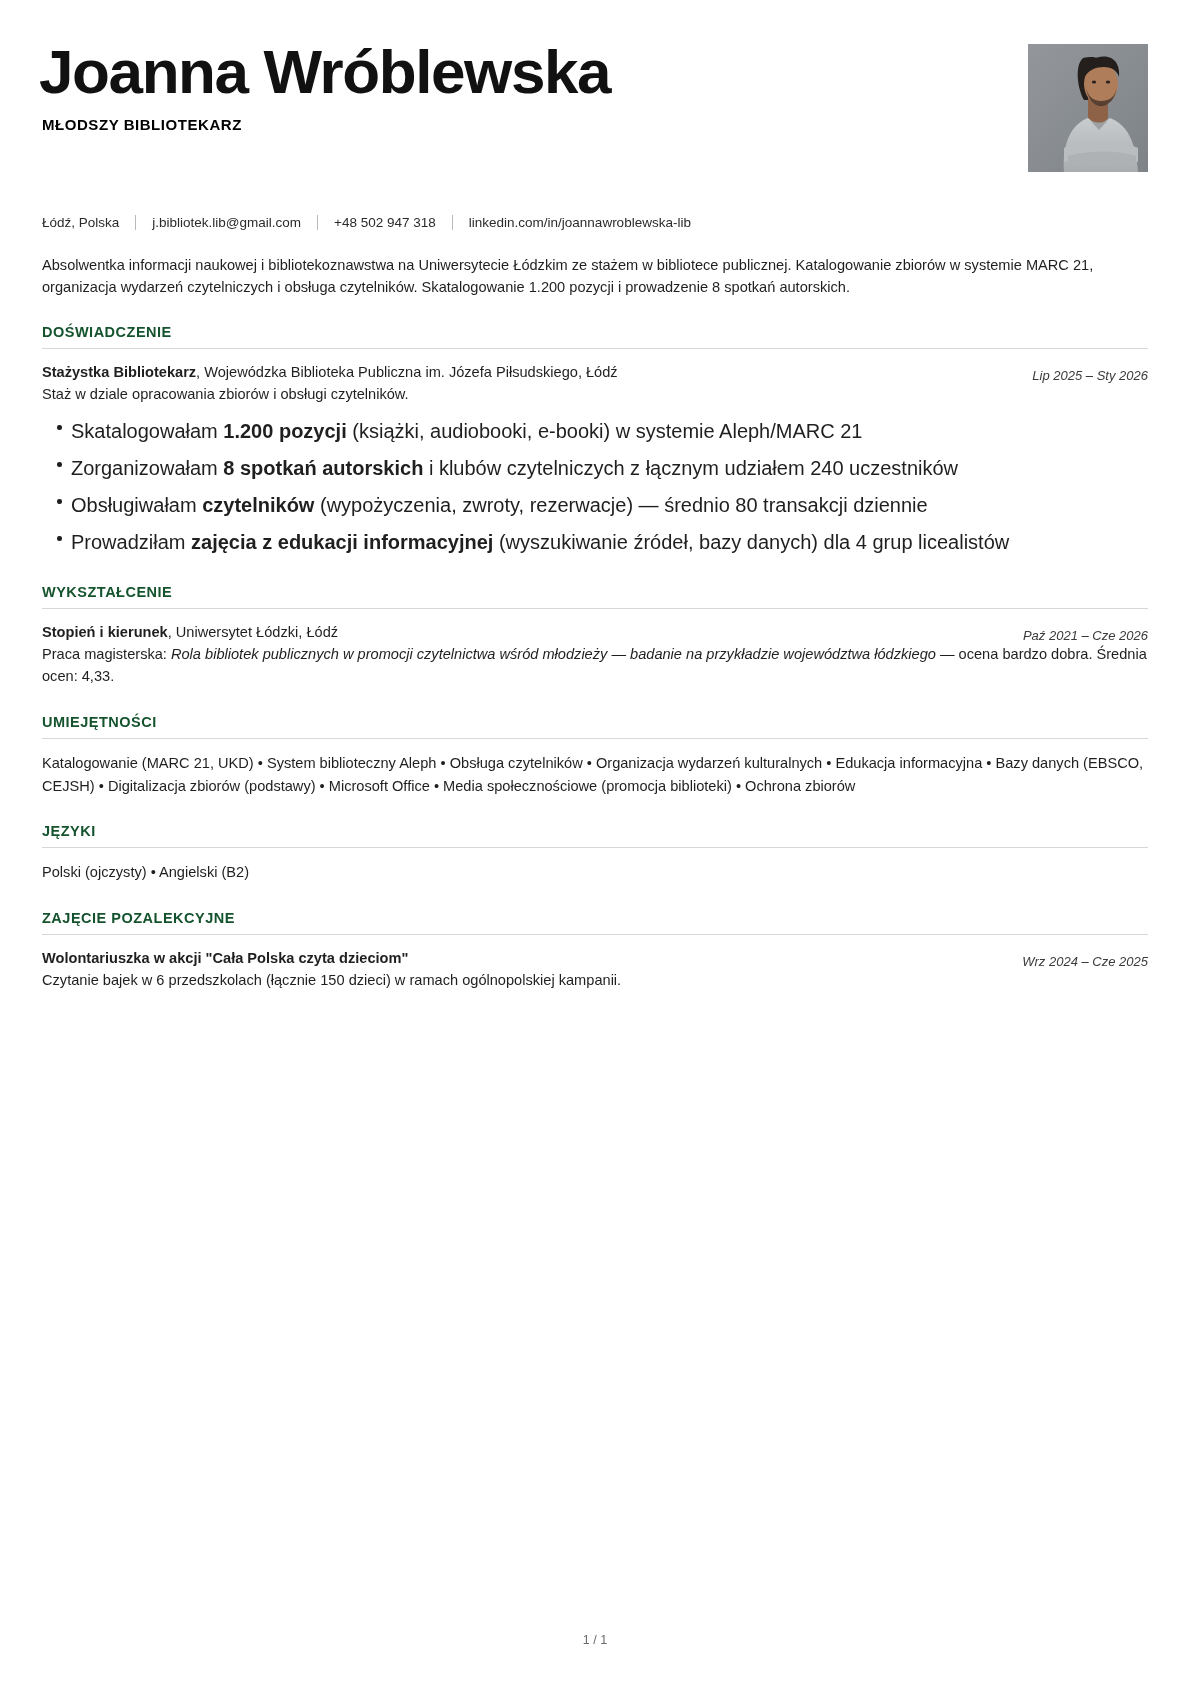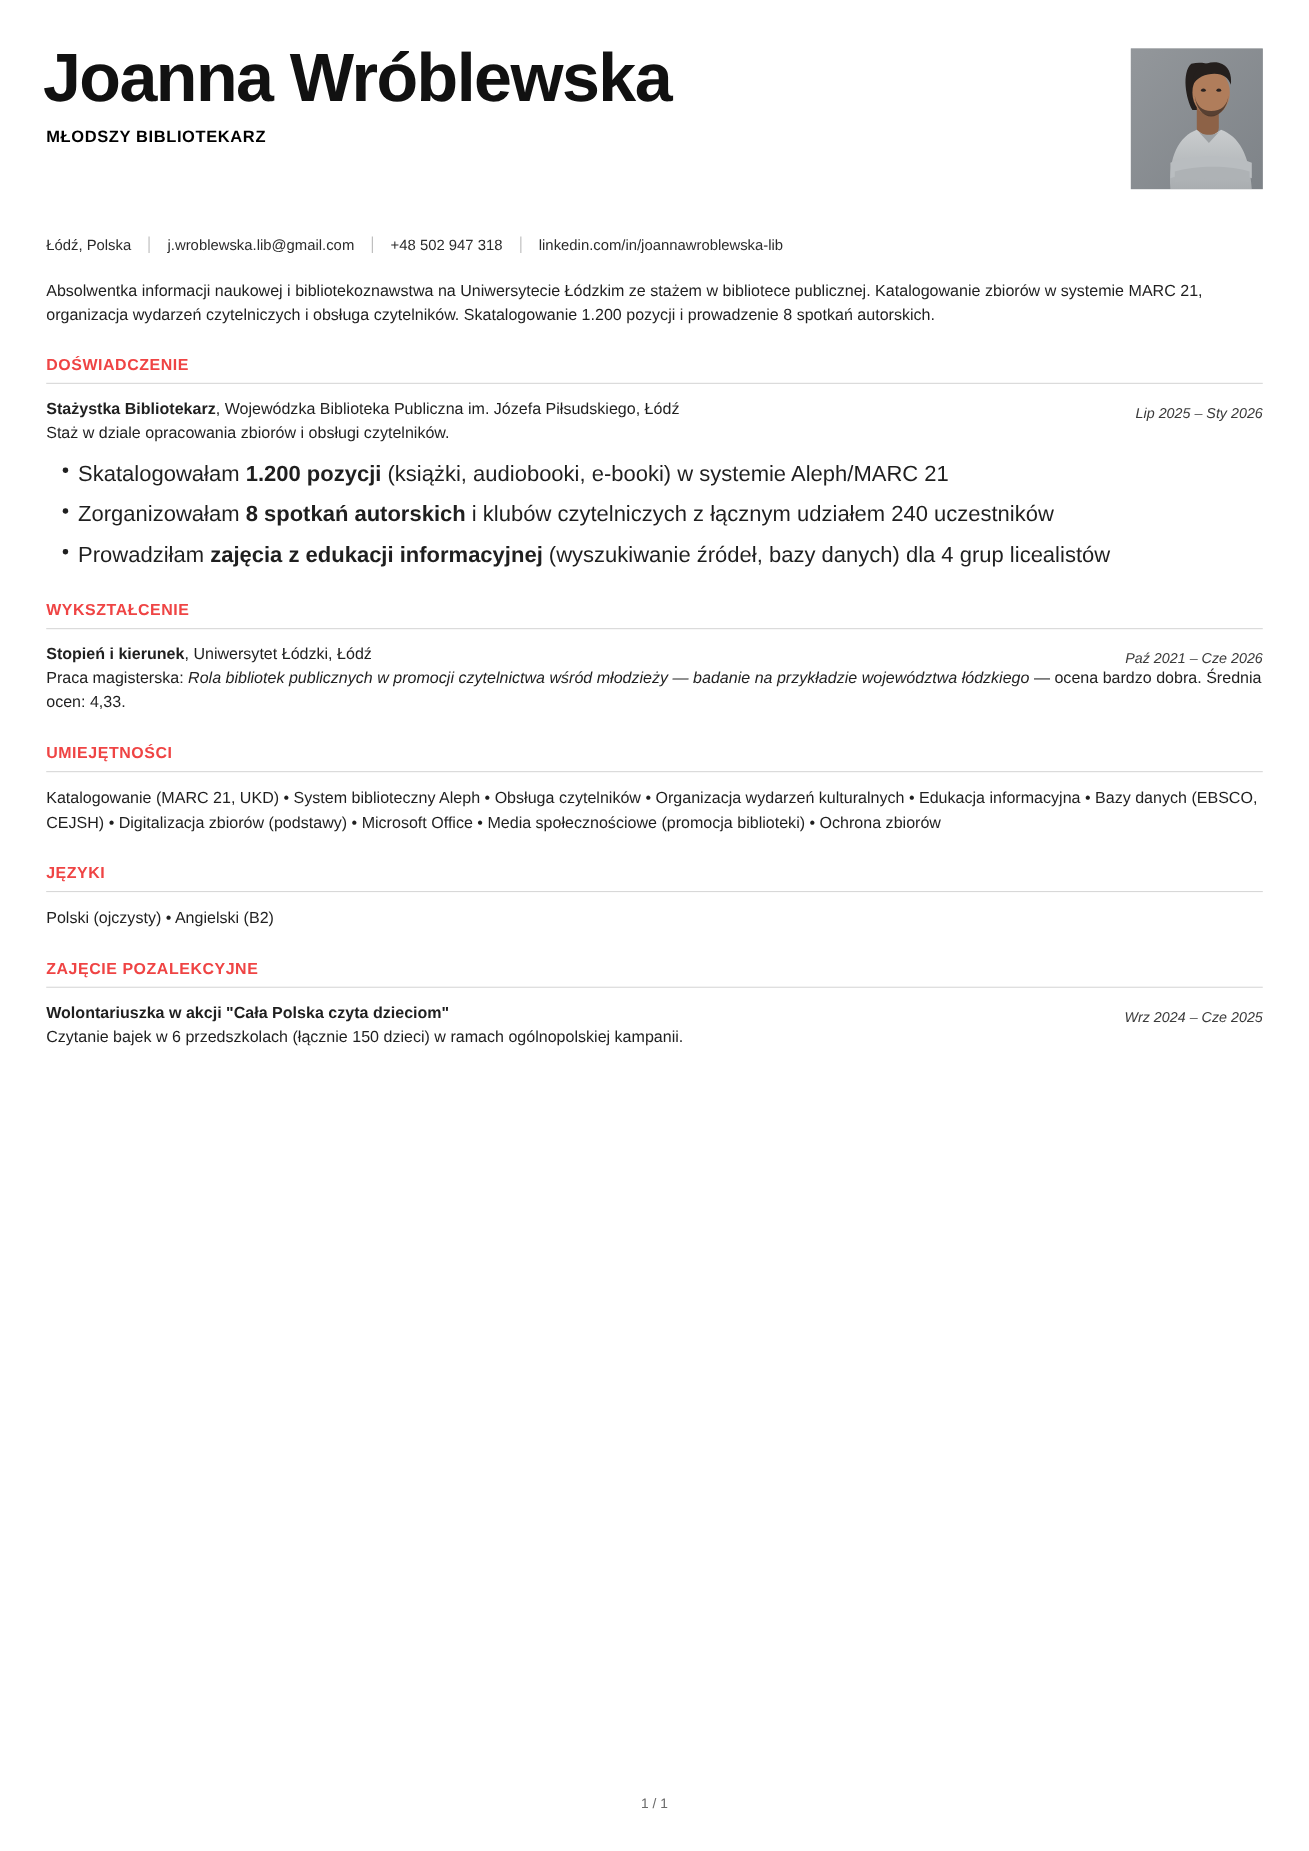--- a/index.html
+++ b/index.html
@@ -84,21 +84,21 @@
     line-height: 1.53;
     color: #1f1f1f;
   }
 
   
   .section { margin-top: 26px; }
   .section-title {
     font-size: 14.5px;
     font-weight: 700;
     letter-spacing: 0.5px;
-    color: #ef4444;
+    color: #14532d;
     padding-bottom: 8px;
   }
   .section-rule {
     height: 1px;
     background: #d8d8d8;
     width: 100%;
   }
   .entry { margin-top: 13px; }
   .entry-head {
     display: flex;
@@ -213,21 +213,21 @@
         <path d="M40 112 C58 106 92 106 108 112 L108 122 C90 117 58 117 40 122 Z" fill="#aeb2b5"></path>
 
         <path d="M60 74 L71 86 L82 74 C78 80 64 80 60 74 Z" fill="#9ca0a3"></path>
       </svg>
     </div>
   </div>
 
   <div class="contact">
     <span class="contact-item">Łódź, Polska</span>
     <span class="contact-sep"></span>
-    <span class="contact-item">j.wroblewska.lib@gmail.com</span>
+    <span class="contact-item">j.bibliotek.lib@gmail.com</span>
     <span class="contact-sep"></span>
     <span class="contact-item">+48 502 947 318</span>
     <span class="contact-sep"></span>
     <span class="contact-item">linkedin.com/in/joannawroblewska-lib</span>
   </div>
 
   <div class="summary">Absolwentka informacji naukowej i bibliotekoznawstwa na Uniwersytecie Łódzkim ze stażem w bibliotece publicznej. Katalogowanie zbiorów w systemie MARC 21, organizacja wydarzeń czytelniczych i obsługa czytelników. Skatalogowanie 1.200 pozycji i prowadzenie 8 spotkań autorskich.</div>
 
   <div class="section">
     <div class="section-title">DOŚWIADCZENIE</div>
@@ -241,20 +241,23 @@
       </div>
       <div class="entry-sub">Staż w dziale opracowania zbiorów i obsługi czytelników.</div>
       <ul class="bullets">
         <li>
           <span>Skatalogowałam </span><b>1.200 pozycji</b><span> (książki, audiobooki, e-booki) w systemie Aleph/MARC 21</span>
         </li>
         <li>
           <span>Zorganizowałam </span><b>8 spotkań autorskich</b><span> i klubów czytelniczych z łącznym udziałem 240 uczestników</span>
         </li>
         <li>
+          <span>Obsługiwałam </span><b>czytelników</b><span> (wypożyczenia, zwroty, rezerwacje) — średnio 80 transakcji dziennie</span>
+        </li>
+        <li>
           <span>Prowadziłam </span><b>zajęcia z edukacji informacyjnej</b><span> (wyszukiwanie źródeł, bazy danych) dla 4 grup licealistów</span>
         </li>
       </ul>
     </div>
   </div>
 
   <div class="section">
     <div class="section-title">WYKSZTAŁCENIE</div>
     <div class="section-rule"></div>
     <div class="entry">

